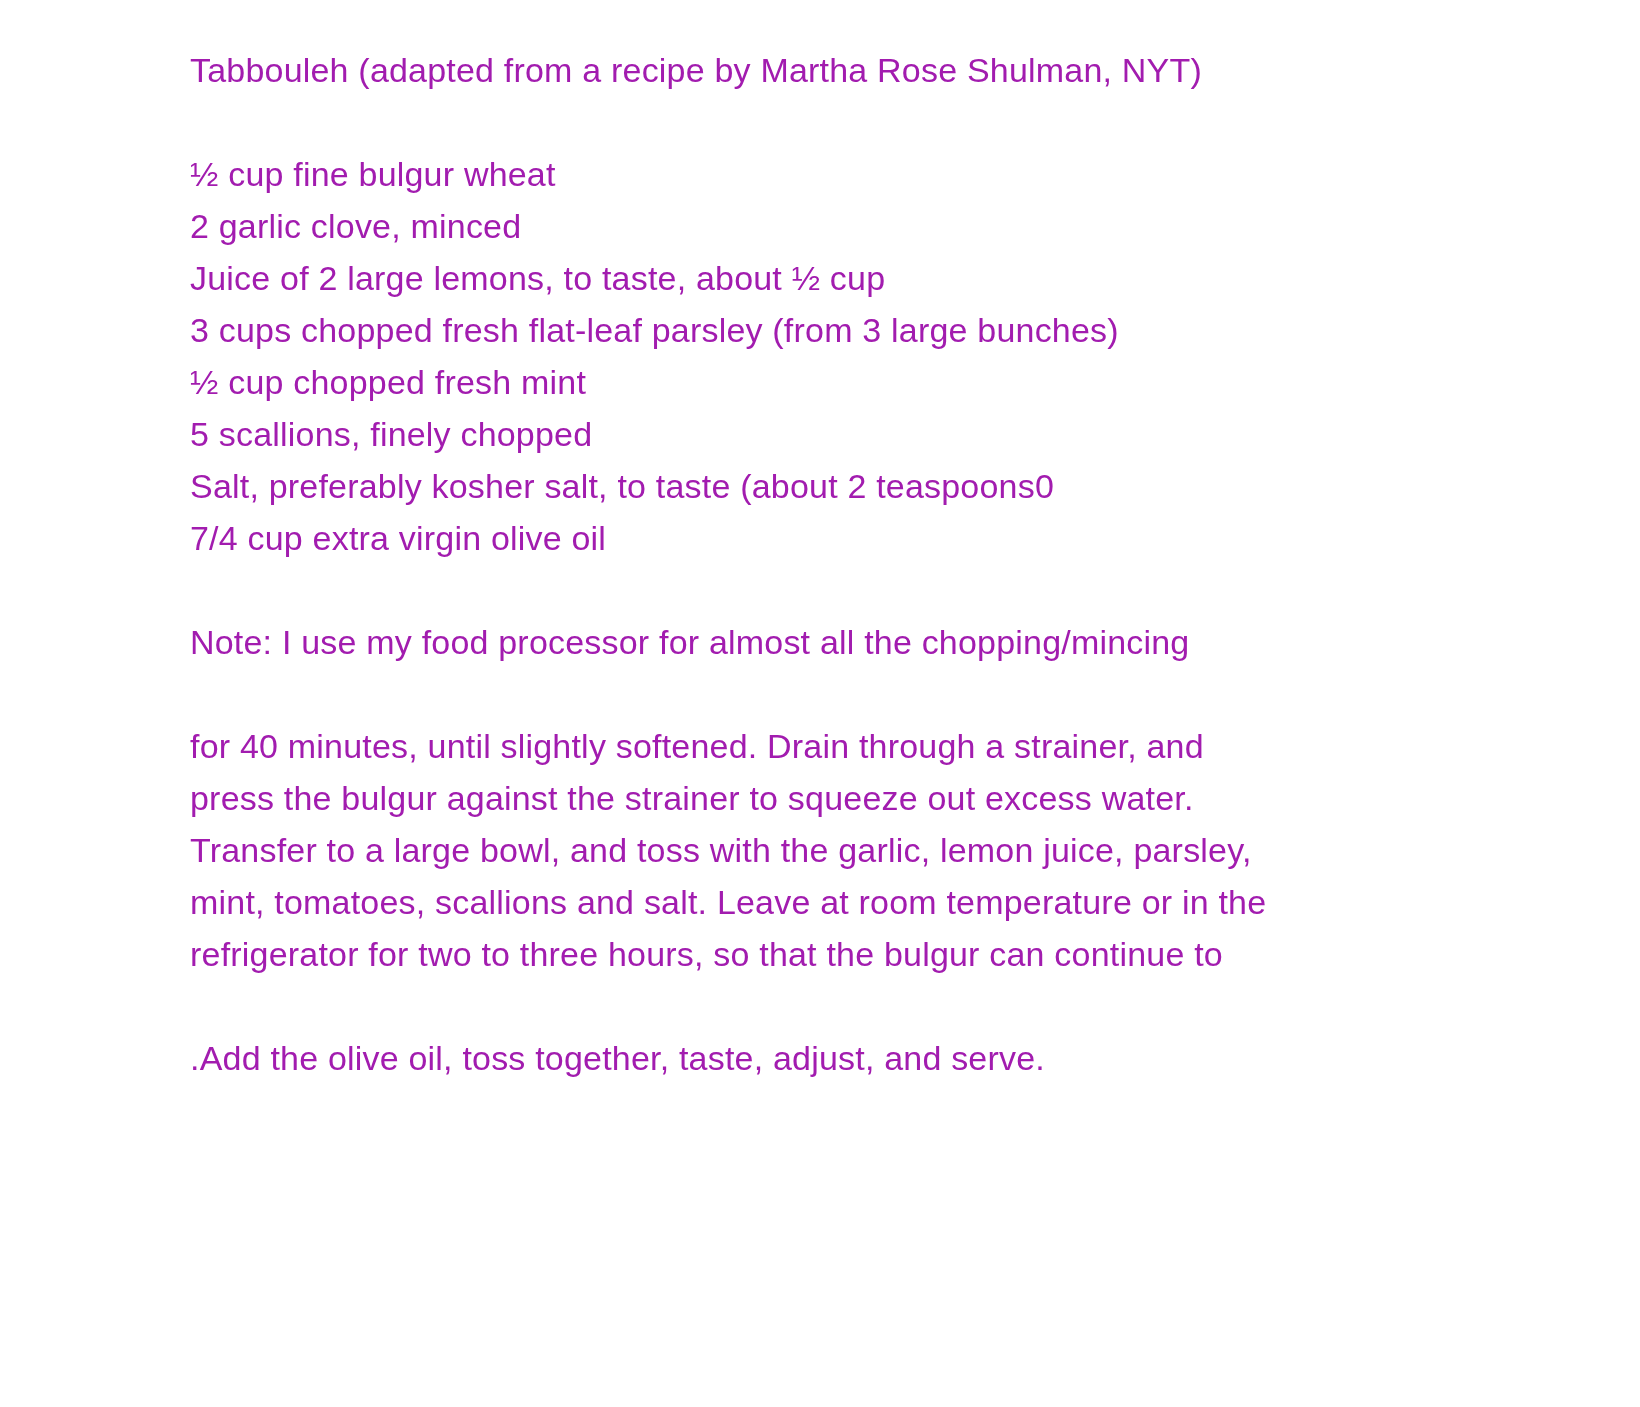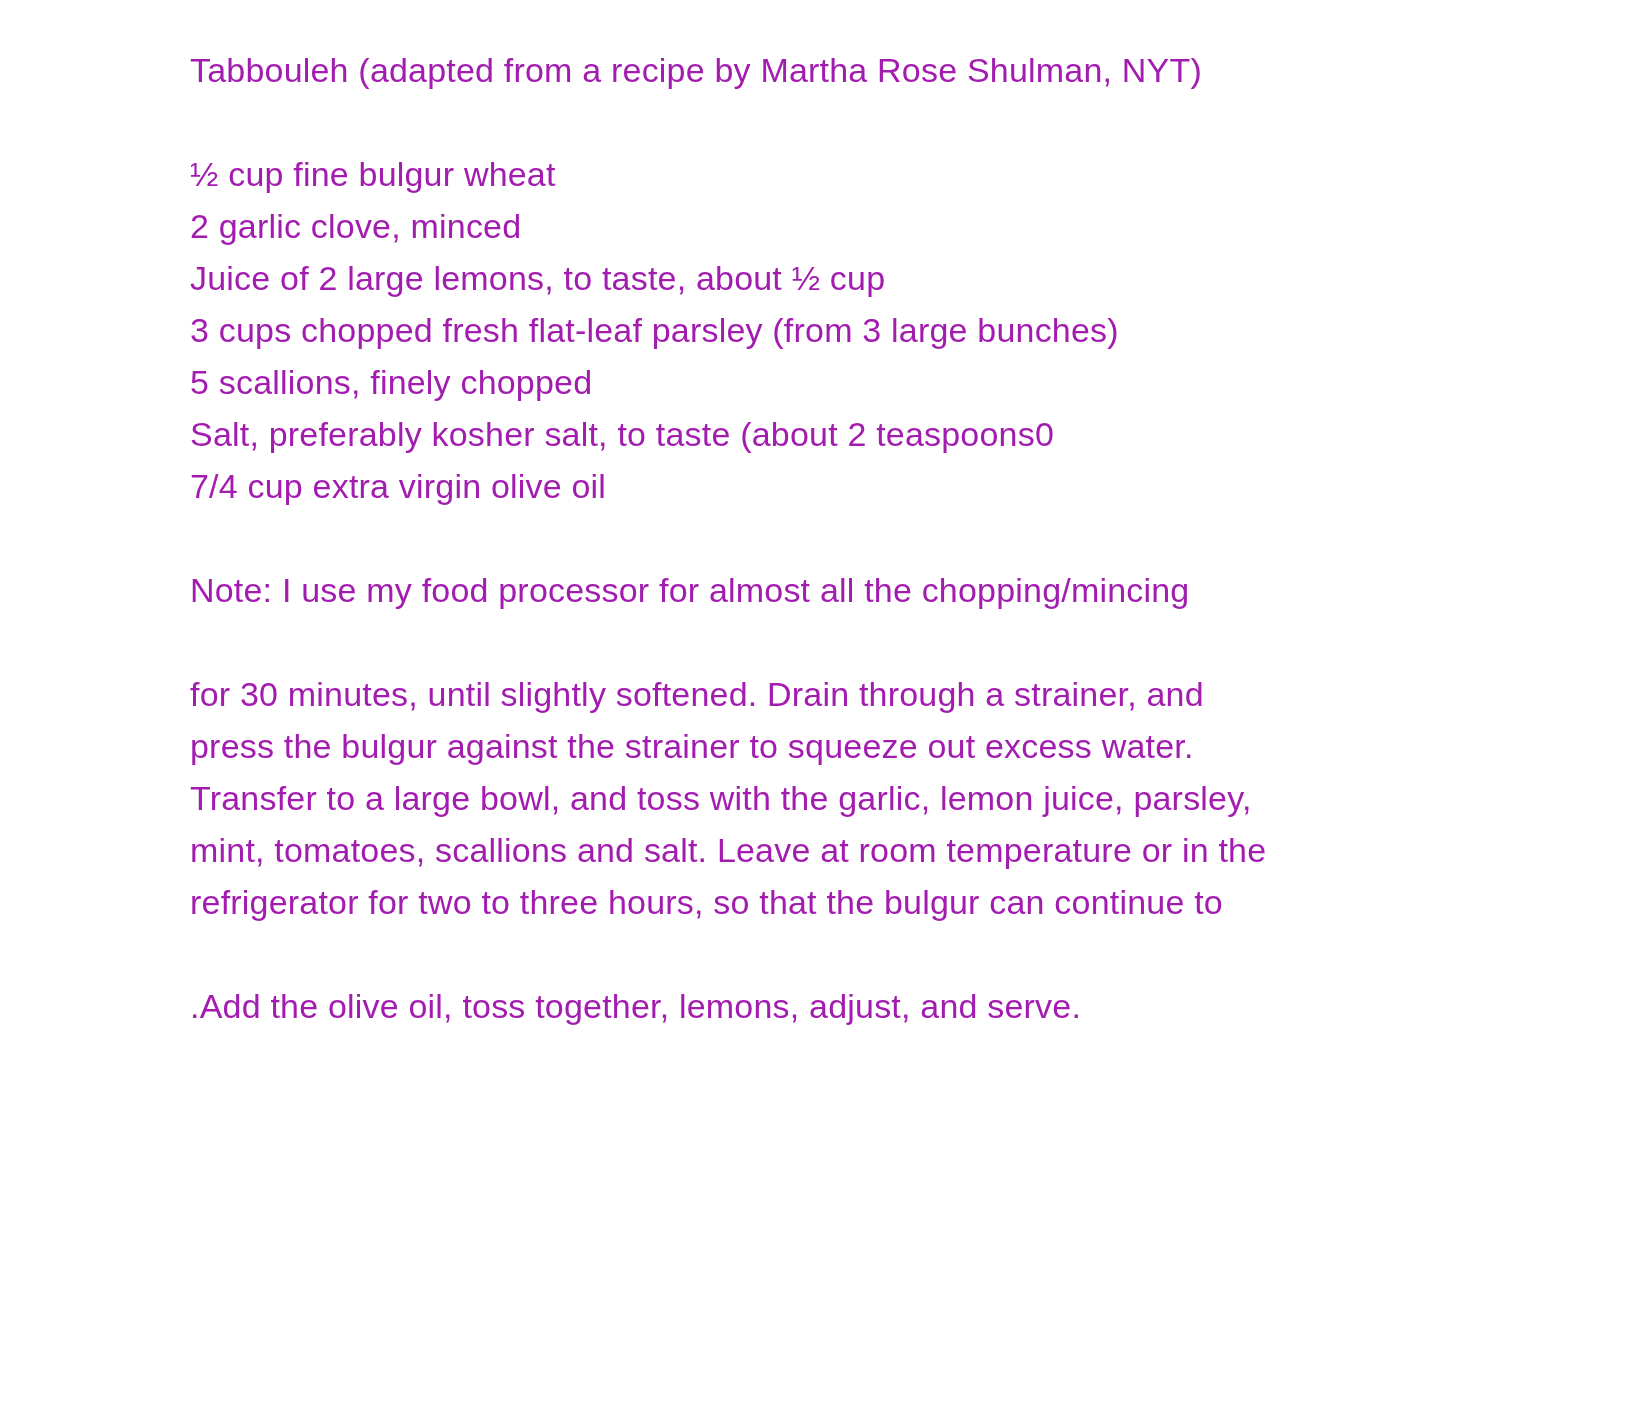--- a/index.html
+++ b/index.html
@@ -34,33 +34,34 @@
 <div class="page" style="color: #a21caf;">
 
   <div class="line">Tabbouleh (adapted from a recipe by Martha Rose Shulman, NYT)</div>
 
   <div class="line"></div>
 
   <div class="line">½ cup fine bulgur wheat</div>
   <div class="line">2 garlic clove, minced</div>
   <div class="line">Juice of 2 large lemons, to taste, about ½ cup</div>
   <div class="line">3 cups chopped fresh flat-leaf parsley (from 3 large bunches)</div>
+  <div class="line">½ cup chopped fresh mint</div>
   <div class="line">5 scallions, finely chopped</div>
   <div class="line">Salt, preferably kosher salt, to taste (about 2 teaspoons0</div>
   <div class="line">7/4 cup extra virgin olive oil</div>
 
   <div class="line"></div>
 
   <div class="line">Note: I use my food processor for almost all the chopping/mincing</div>
 
   <div class="line"></div>
 
-  <div class="line">for 30 minutes, until slightly softened. Drain through a strainer, and</div>
+  <div class="line">for 40 minutes, until slightly softened. Drain through a strainer, and</div>
   <div class="line">press the bulgur against the strainer to squeeze out excess water.</div>
   <div class="line">Transfer to a large bowl, and toss with the garlic, lemon juice, parsley,</div>
   <div class="line">mint, tomatoes, scallions and salt. Leave at room temperature or in the</div>
   <div class="line">refrigerator for two to three hours, so that the bulgur can continue to</div>
 
   <div class="line"></div>
 
-  <div class="line">.Add the olive oil, toss together, lemons, adjust, and serve.</div>
+  <div class="line">.Add the olive oil, toss together, taste, adjust, and serve.</div>
 
 </div>
 
 </body></html>

